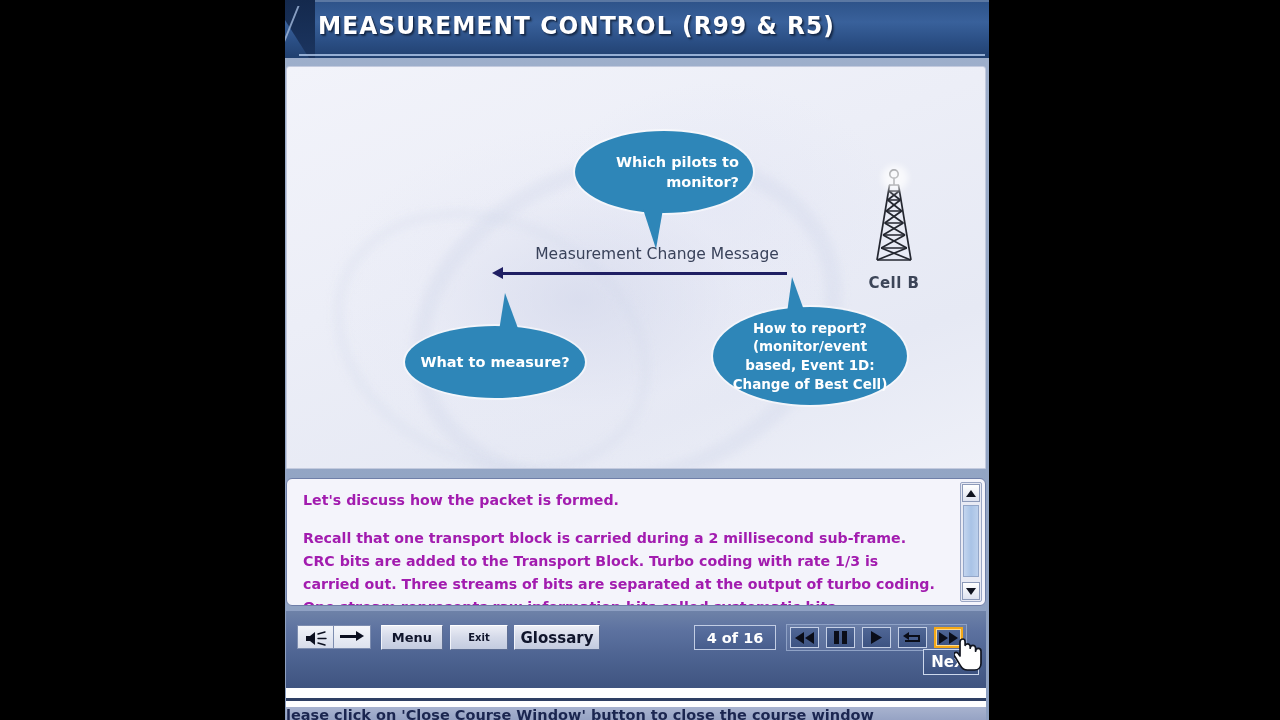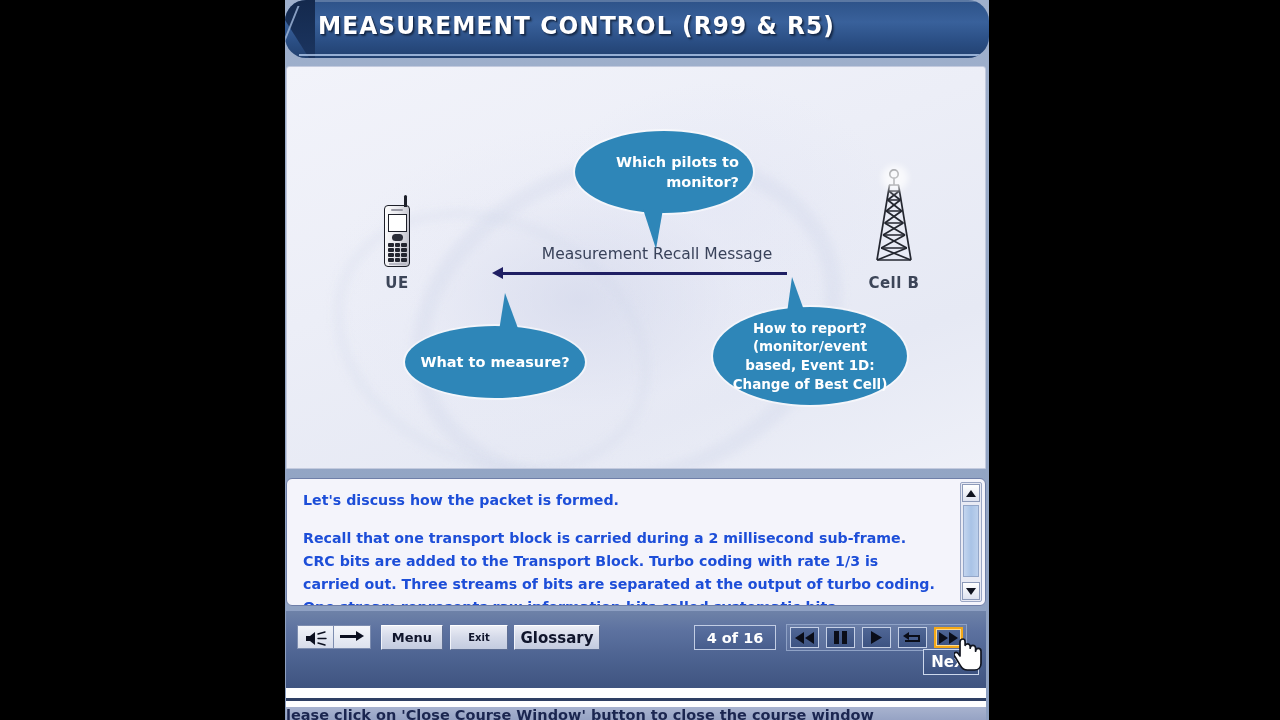--- a/index.html
+++ b/index.html
@@ -29,21 +29,20 @@
     background: linear-gradient(180deg,#9fb0cc 0%, #8c9fc0 100%);
   }
 
   
   #title-bar {
     position: absolute;
     left: 0; top: 0;
     width: 704px; height: 58px;
     background: linear-gradient(180deg,#2d5288 0%, #39619b 38%, #2b4f85 70%, #21406f 100%);
     overflow: hidden;
-    border-radius: 21px;
   }
   #title-bar .edge-left {
     position: absolute; left: 0; top: 0; width: 30px; height: 58px;
     background: linear-gradient(180deg,#14294d 0%, #1b3560 100%);
     clip-path: polygon(0 0, 30px 0, 30px 58px, 24px 58px, 0 20px);
   }
   #title-bar .notch {
     position: absolute; left: 2px; top: 6px;
     width: 34px; height: 52px;
     border-left: 2px solid #9bb3d6;
@@ -270,21 +269,21 @@
     overflow: hidden;
   }
   #text-body {
     position: absolute;
     left: 0; top: 0;
     width: 662px; height: 100%;
     padding: 10px 12px 0 16px;
     font-family: "DejaVu Sans", sans-serif;
     font-size: 14.2px;
     line-height: 1.62;
-    color: #1d4ed8;
+    color: #a21caf;
     font-weight: bold;
   }
   #text-body p { margin: 0 0 15px 0; }
   
   #panel-scrollbar {
     position: absolute;
     right: 3px; top: 3px;
     width: 22px; height: 120px;
     background: #e8eaf4;
     border: 1px solid #9aa6c4;
@@ -473,44 +472,20 @@
       <div class="edge-left"></div>
       <div class="notch"></div>
       <div class="hl-bottom"></div>
       <div id="title-text">MEASUREMENT CONTROL (R99 &amp; R5)</div>
     </div>
 
     <div id="stage">
       <div class="swirl"></div>
       <div class="swirl2"></div>
 
-      <div id="ue-group">
-        <div class="phone">
-          <div class="antenna"></div>
-          <div class="earpiece"></div>
-          <div class="pscreen"></div>
-          <div class="navkey"></div>
-          <div class="keypad">
-            <i></i>
-              <i></i>
-              <i></i>
-              <i></i>
-              <i></i>
-              <i></i>
-              <i></i>
-              <i></i>
-              <i></i>
-              <i></i>
-              <i></i>
-              <i></i>
-          </div>
-          <div class="base"></div>
-        </div>
-        <div id="ue-label">UE</div>
-      </div>
 
       <div id="nodeb-group">
         <div class="tower">
           <div class="glow"></div>
           <svg width="54" height="100" viewBox="0 0 54 100">
             <g stroke="#23262f" stroke-width="1.7" fill="none">
               <circle cx="27" cy="7" r="4.2"></circle>
               <line x1="27" y1="11.2" x2="27" y2="18"></line>
               <line x1="22" y1="18" x2="32" y2="18"></line>
 
@@ -536,21 +511,21 @@
               <line x1="16.0" y1="68" x2="39.8" y2="81"></line>
                 <line x1="38.0" y1="68" x2="14.2" y2="81"></line>
               <line x1="14.2" y1="81" x2="43.8" y2="93"></line>
                 <line x1="39.8" y1="81" x2="10.2" y2="93"></line>
             </g>
           </svg>
         </div>
         <div id="nodeb-label">Cell B</div>
       </div>
 
-      <div id="msg-label">Measurement Recall Message</div>
+      <div id="msg-label">Measurement Change Message</div>
       <div id="arrow-line"></div>
       <div id="arrow-head"></div>
 
       <div class="bubble" id="bubble-top">
         <span class="txt">Which pilots to monitor?</span>
         <span class="tail"></span>
       </div>
 
       <div class="bubble" id="bubble-left">
         <span class="txt">What to measure?</span>

